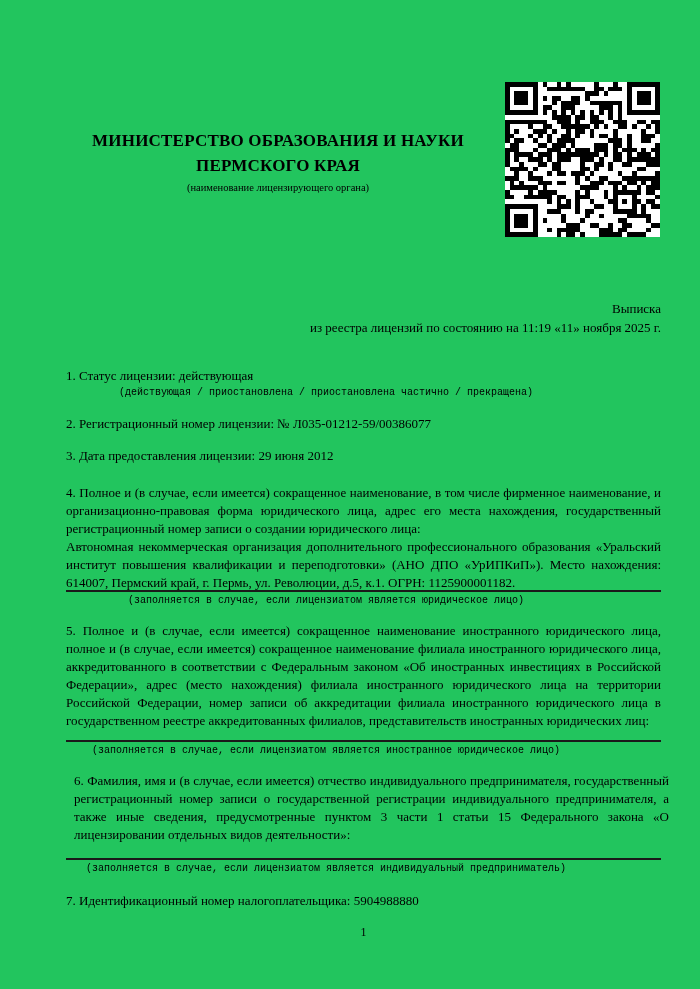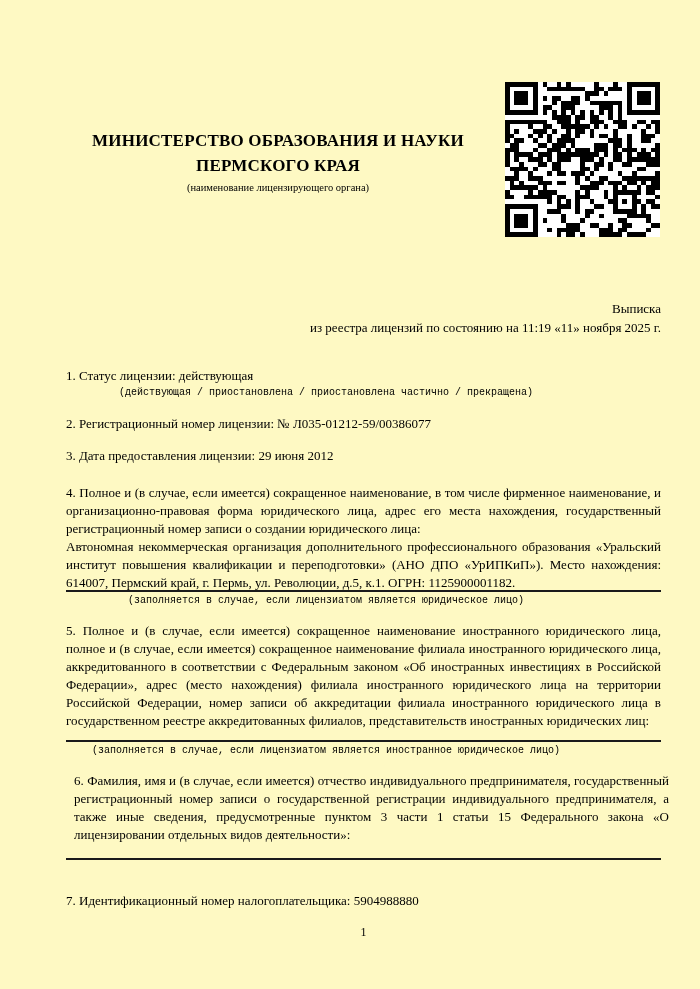--- a/index.html
+++ b/index.html
@@ -1,21 +1,21 @@
 <!DOCTYPE html>
 <html lang="ru"><head>
 <meta charset="utf-8">
 <style>
   html,body{margin:0;padding:0;}
   body{
     width:700px;height:989px;background:#ffffff;color:#000;
     font-family:"Liberation Serif","DejaVu Serif",serif;
     position:relative;overflow:hidden;
   }
-  .page{position:absolute;left:0;top:0;width:700px;height:989px;background:#fef9c3;}
+  .page{position:absolute;left:0;top:0;width:700px;height:989px;background:#22c55e;}
 
   .qr-box{position:absolute;left:505px;top:82px;width:155px;height:155px;}
   .qr-box svg{display:block;width:155px;height:155px;}
 
   .issuer{position:absolute;left:66px;top:128px;width:424px;text-align:center;}
   .issuer-name{font-weight:bold;font-size:17px;line-height:25px;letter-spacing:.2px;}
   .issuer-caption{font-size:10.5px;line-height:13px;margin-top:3px;}
 
   .doc-title{position:absolute;left:66px;top:299px;width:595px;text-align:right;
     font-size:13px;line-height:19px;}
@@ -615,18 +615,19 @@
   </div>
   <div class="rule r4"></div>
   <div class="caption c4">(заполняется в случае, если лицензиатом является юридическое лицо)</div>
 
   <div class="item i5 just">5. Полное и (в случае, если имеется) сокращенное наименование иностранного юридического лица, полное и (в случае, если имеется) сокращенное наименование филиала иностранного юридического лица, аккредитованного в соответствии с Федеральным законом «Об иностранных инвестициях в Российской Федерации», адрес (место нахождения) филиала иностранного юридического лица на территории Российской Федерации, номер записи об аккредитации филиала иностранного юридического лица в государственном реестре аккредитованных филиалов, представительств иностранных юридических лиц:</div>
   <div class="rule r5"></div>
   <div class="caption c5">(заполняется в случае, если лицензиатом является иностранное юридическое лицо)</div>
 
   <div class="item i6 just">6. Фамилия, имя и (в случае, если имеется) отчество индивидуального предпринимателя, государственный регистрационный номер записи о государственной регистрации индивидуального предпринимателя, а также иные сведения, предусмотренные пунктом 3 части 1 статьи 15 Федерального закона «О лицензировании отдельных видов деятельности»:</div>
   <div class="rule r6"></div>
+  <div class="caption c6">(заполняется в случае, если лицензиатом является индивидуальный предприниматель)</div>
 
   <div class="item i7">7. Идентификационный номер налогоплательщика: 5904988880</div>
 
   <div class="footer-page">1</div>
 
 </div>
 
 </body></html>

